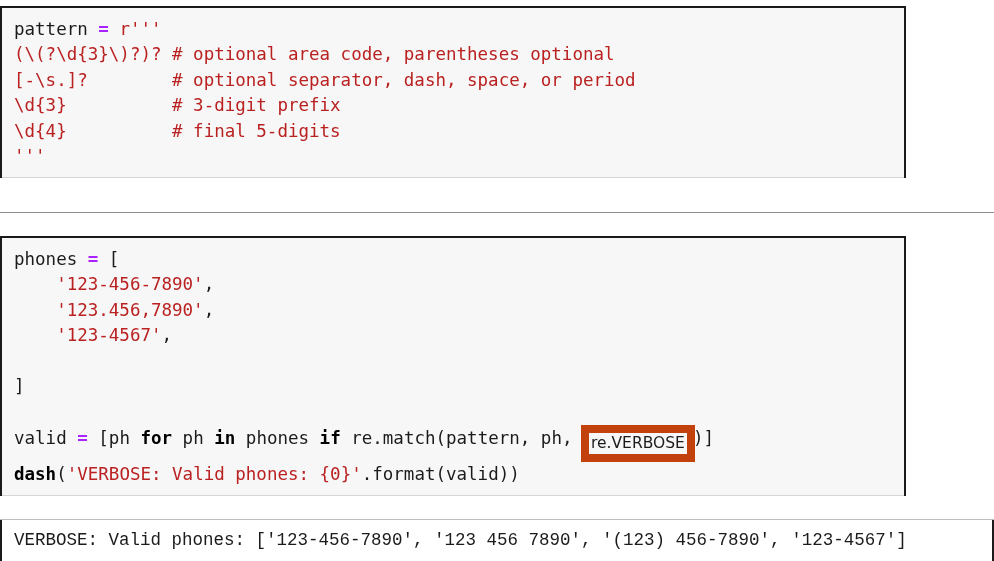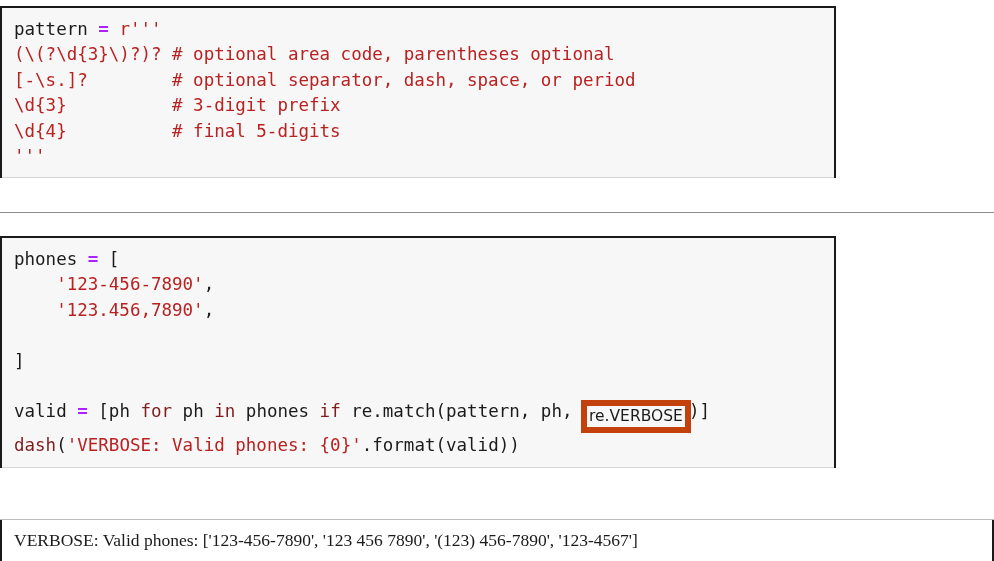--- a/index.html
+++ b/index.html
@@ -19,21 +19,21 @@
     height: 561px;
     position: relative;
     background: #ffffff;
     box-sizing: border-box;
   }
 
   
   .cell {
     position: absolute;
     left: 0;
-    width: 836px;
+    width: 906px;
     box-sizing: border-box;
     background: #f7f7f7;
     border-top: 2px solid #1a1a1a;
     border-bottom: 1px solid #d6d6d6;
   }
   .cell::before {
     
     content: "";
     position: absolute;
     left: 0;
@@ -63,21 +63,21 @@
     line-height: 25.4px;
     white-space: pre;
     color: #1b1b1b;
     letter-spacing: 0px;
   }
 
   
   .tok-name    { color: #1b1b1b; }
   .tok-op      { color: #aa22ff; font-weight: bold; }
   .tok-str     { color: #ba2121; }
-  .tok-kw      { color: #7f1d1d; font-weight: normal; }
+  .tok-kw      { color: #000000; font-weight: bold; }
   .tok-punct   { color: #1b1b1b; }
 
   
   #cell-pattern { top: 6px; }
 
   
   .cell-divider {
     position: absolute;
     left: 0;
     width: 994px;
@@ -115,32 +115,32 @@
     right: 0;
     top: 0;
     bottom: -2px;
     width: 2px;
     background: #1a1a1a;
   }
   .output-inner {
     padding: 8px 0 8px 14px;
   }
   .output-line {
-    font-family: Liberation Serif, serif;
+    font-family: Liberation Mono, monospace;
     font-size: 17.5px;
     line-height: 25px;
     white-space: pre;
     color: #1b1b1b;
   }
 
   
   .annot-box {
     display: inline-block;
     position: relative;
-    border: 6px solid #c2410c;
+    border: 8px solid #c2410c;
     padding: 0 2px;
     margin: 0 -2px;
     line-height: 21px;
     vertical-align: -4px;
     font-family: "DejaVu Sans", "Liberation Sans", sans-serif;
     font-size: 15.5px;
     color: #1b1b1b;
     background: transparent;
     box-sizing: border-box;
   }
@@ -164,20 +164,21 @@
   </div>
 
   <div class="cell-divider"></div>
 
   <div class="cell" id="cell-phones">
     <div class="cell-inner">
       <div class="code-render">
           <div class="code-line"><span class="tok-name">phones</span><span class="tok-punct"> </span><span class="tok-op">=</span><span class="tok-punct"> [</span></div>
           <div class="code-line"><span class="tok-punct">    </span><span class="tok-str">'123-456-7890'</span><span class="tok-punct">,</span></div>
           <div class="code-line"><span class="tok-punct">    </span><span class="tok-str">'123.456,7890'</span><span class="tok-punct">,</span></div>
+          <div class="code-line"><span class="tok-punct">    </span><span class="tok-str">'123-4567'</span><span class="tok-punct">,</span></div>
           <div class="code-line"><span class="tok-punct">    </span></div>
           <div class="code-line"><span class="tok-punct">]</span></div>
           <div class="code-line">&nbsp;</div>
           <div class="code-line"><span class="tok-name">valid</span><span class="tok-punct"> </span><span class="tok-op">=</span><span class="tok-punct"> [ph </span><span class="tok-kw">for</span><span class="tok-punct"> ph </span><span class="tok-kw">in</span><span class="tok-punct"> phones </span><span class="tok-kw">if</span><span class="tok-punct"> re.match(pattern, ph, </span><span class="annot-box">re.VERBOSE</span><span class="tok-punct">)]</span></div>
           <div class="code-line"><span class="tok-kw">dash</span><span class="tok-punct">(</span><span class="tok-str">'VERBOSE: Valid phones: {0}'</span><span class="tok-punct">.format(valid))</span></div>
         </div>
     </div>
   </div>
 
   <div class="output">

